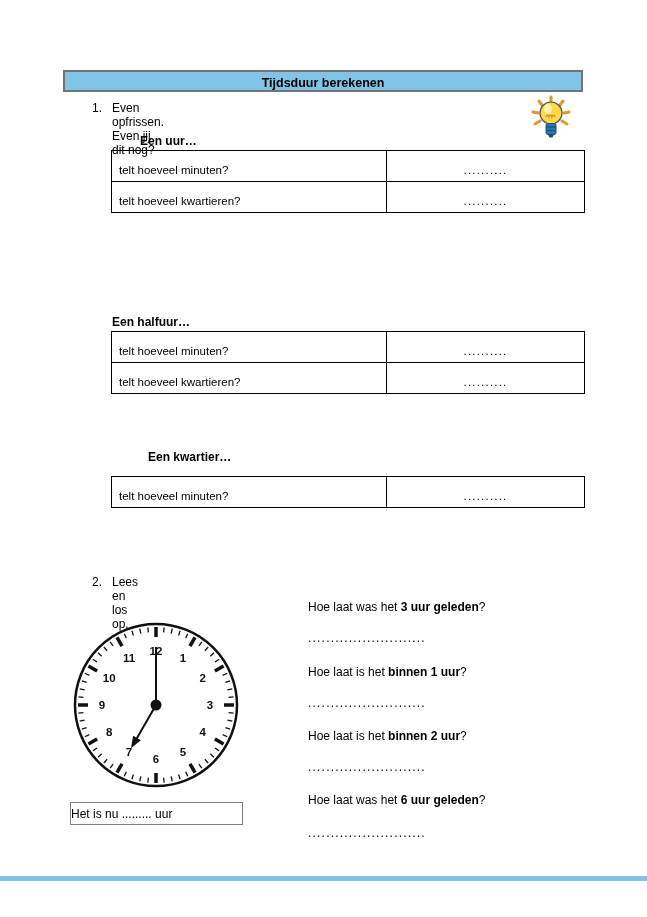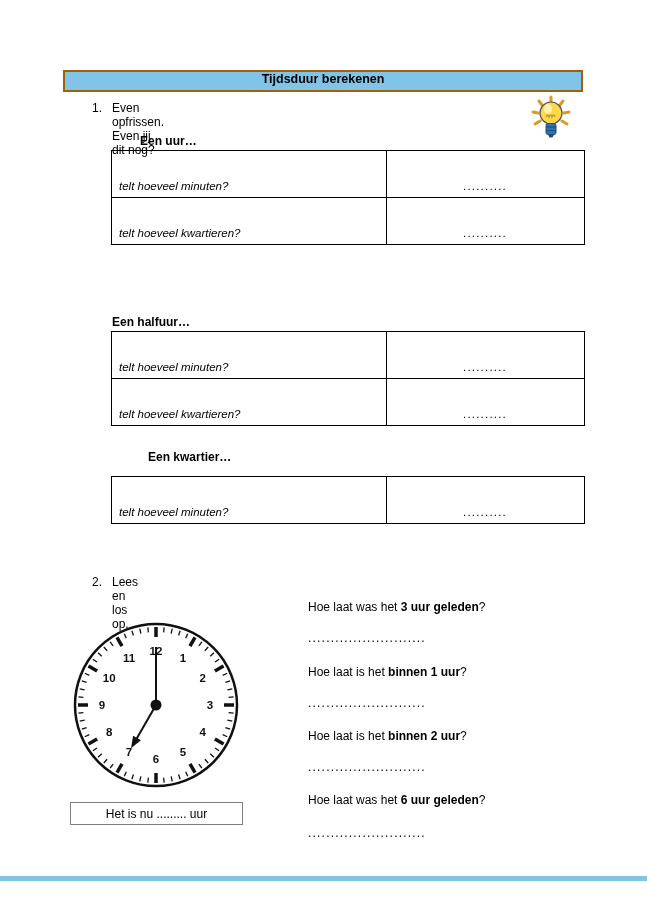--- a/index.html
+++ b/index.html
@@ -1,35 +1,35 @@
 <!DOCTYPE html>
 <html><head>
 <meta charset="utf-8">
 <style>
   html,body{margin:0;padding:0;background:#fff;}
   .page{position:relative;width:647px;height:917px;background:#fff;overflow:hidden;
         font-family:"Liberation Sans",sans-serif;color:#000;}
   .abs{position:absolute;}
-  .title-bar{left:63px;top:70px;width:516px;height:18px;border:2px solid #a16207;
-             display:flex;align-items:flex-start;justify-content:center;
+  .title-bar{left:63px;top:70px;width:516px;height:18px;border:2px solid #737373;
+             display:flex;align-items:flex-end;justify-content:center;
              font-weight:bold;font-size:12.5px;}
   .ex-line{font-size:12px;}
   .ex-num{position:absolute;left:92px;}
   .ex-prompt{position:absolute;left:112px;}
   .tbl-heading{font-weight:bold;font-size:12px;left:112px;}
   table.wtable{border-collapse:collapse;position:absolute;left:111px;width:464px;table-layout:fixed;}
   table.wtable td{border:1.5px solid #000;vertical-align:bottom;font-size:11.5px;}
-  table.wtable tr{height:47px;font-style:italic;}
+  table.wtable tr{height:31px;}
   td.qcell{width:267px;padding:0 0 5px 7px;}
   td.acell{width:197px;text-align:center;padding:0 0 5px 0;letter-spacing:1.2px;}
   .dots-line{font-size:12px;letter-spacing:1.2px;}
   .qtext{font-size:12px;white-space:nowrap;}
   .qtext b{font-weight:bold;}
   .caption-box{left:70px;top:802px;width:171px;height:21px;border:1.5px solid #7f7f7f;
-               display:flex;align-items:center;justify-content:center;font-size:12px;}
+               display:flex;align-items:center;justify-content:flex-start;font-size:12px;}
   .clock-num{font:bold 11.5px "Liberation Sans",sans-serif;fill:#111;}
   .bottom-strip{left:0;top:876px;width:647px;height:5px;}
 </style>
 </head>
 <body>
 
 <div class="page">
 
   <div class="abs title-bar" id="title-bar" style="background: rgb(130, 195, 232);">
     <span>Tijdsduur berekenen</span>

